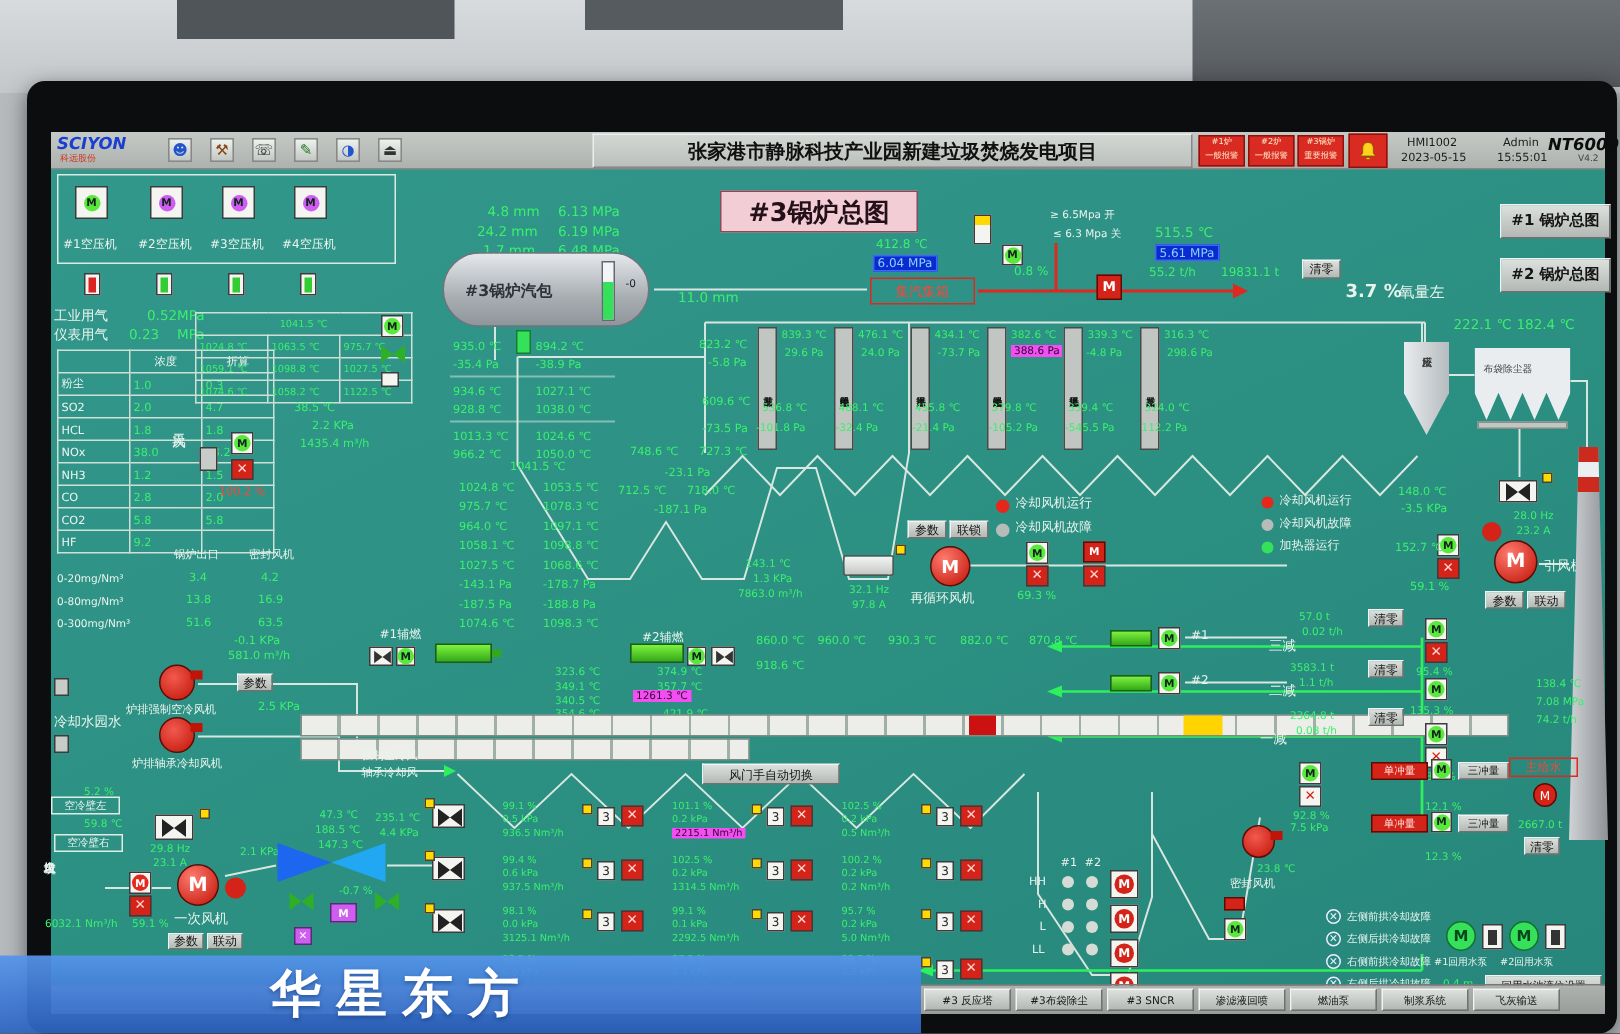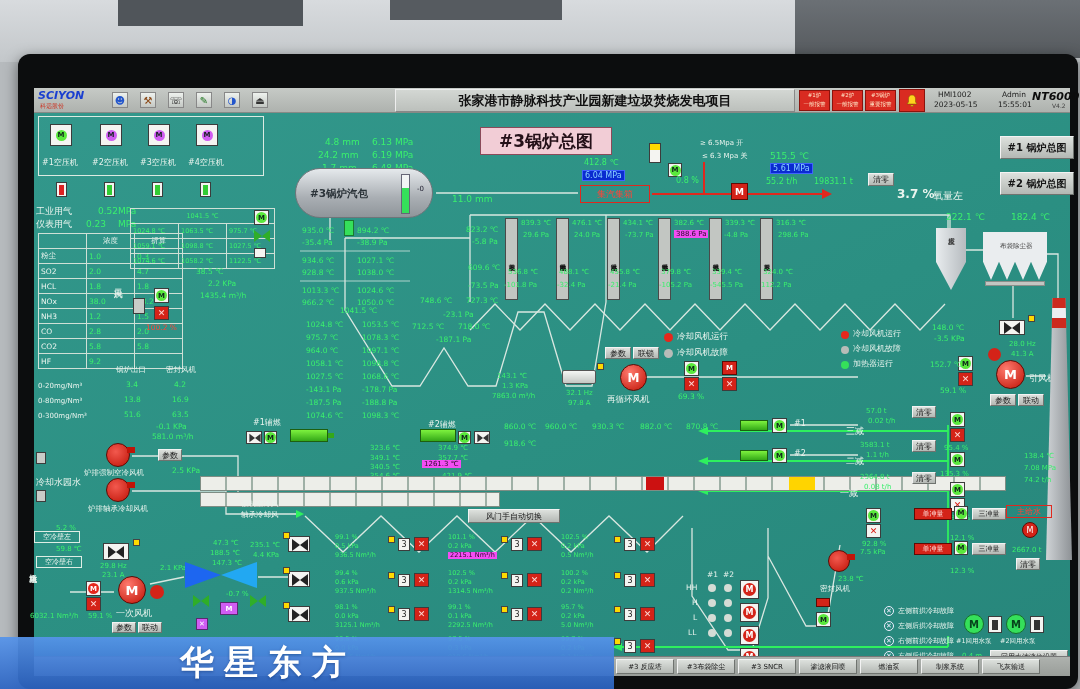--- a/index.html
+++ b/index.html
@@ -303,21 +303,21 @@
 <div class="t z4 s9 g" style="left:770px;top:151px">515.5 ℃</div>
 <div class="t z4 chipb" style="left:770px;top:163px">5.61 MPa</div>
 <div class="t z4 g" style="left:766px;top:177px">55.2 t/h</div>
 <div class="t z4 g" style="left:814px;top:177px">19831.1 t</div>
 <div class="btn z4" style="left:868px;top:173px;width:26px;height:13px">清零</div>
 <div class="t z4 s12 b" style="left:897px;top:188px">3.7 %</div>
 <div class="t z4 s10" style="left:933px;top:190px">氧量左</div>
 
 <div class="btn z4 b" style="left:1000px;top:136px;width:74px;height:23px;font-size:10px;line-height:21px">#1 锅炉总图</div>
 <div class="btn z4 b" style="left:1000px;top:172px;width:74px;height:23px;font-size:10px;line-height:21px">#2 锅炉总图</div>
-<div class="t z4 s9 g" style="left:946px;top:212px">222.1 ℃</div>
+<div class="t z4 s9 g" style="left:969px;top:212px">222.1 ℃</div>
 <div class="t z4 s9 g" style="left:1011px;top:212px">182.4 ℃</div>
 
 <div class="t z4 s75 g" style="left:302px;top:227px">935.0 ℃</div>
 <div class="t z4 s75 g" style="left:357px;top:227px">894.2 ℃</div>
 <div class="t z4 s75 g" style="left:302px;top:239px">-35.4 Pa</div>
 <div class="t z4 s75 g" style="left:357px;top:239px">-38.9 Pa</div>
 <div class="t z4 s75 g" style="left:302px;top:257px">934.6 ℃</div>
 <div class="t z4 s75 g" style="left:357px;top:257px">1027.1 ℃</div>
 <div class="t z4 s75 g" style="left:302px;top:269px">928.8 ℃</div>
 <div class="t z4 s75 g" style="left:357px;top:269px">1038.0 ℃</div>
@@ -436,31 +436,31 @@
 <div class="gfanbar z4" style="left:740px;top:450px;width:28px;height:11px"></div>
 <div class="micon mg z4" style="left:772px;top:448px">
     <i></i>
   </div>
 <div class="t z4" style="left:794px;top:449px">#2</div>
 
 <div class="abs z4" style="left:936px;top:228px;width:30px;height:62px;clip-path:polygon(0 0,100% 0,100% 55%,50% 100%,0 55%);background:linear-gradient(90deg,#e8ecee,#b6bbbf);display:flex;justify-content:center">
   <span class="vtxt" style="font-size:7px;color:#333;margin-top:4px">反应塔</span>
 </div>
 <div class="abs z4" style="left:983px;top:232px;width:64px;height:48px;clip-path:polygon(0 0,100% 0,100% 62%,87.5% 100%,75% 62%,62.5% 100%,50% 62%,37.5% 100%,25% 62%,12.5% 100%,0 62%);background:#eaedef">
-  <span style="position:absolute;left:17px;top:10px;font-size:6.5px;color:#444">布袋除尘器</span>
+  <span style="position:absolute;left:6px;top:10px;font-size:6.5px;color:#444">布袋除尘器</span>
 </div>
 <div class="abs z4" style="left:985px;top:281px;width:60px;height:5px;background:#c2c6c2;border:1px solid #8a8e8a"></div>
 <div class="t z4 s75 g" style="left:932px;top:324px">148.0 ℃</div>
 <div class="t z4 s75 g" style="left:934px;top:335px">-3.5 KPa</div>
 <div class="wbox z4" style="left:999px;top:320px;width:26px;height:15px">
     <div class="bt" style="left:4px;top:1px;color:#222"></div>
   </div>
 <div class="tagy z4" style="left:1028px;top:315px"></div>
 <div class="t z4 s7 g" style="left:1009px;top:340px">28.0 Hz</div>
-<div class="t z4 s7 g" style="left:1011px;top:350px">41.3 A</div>
+<div class="t z4 s7 g" style="left:1011px;top:350px">23.2 A</div>
 <div class="dot z4" style="left:988px;top:348px;width:13px;height:13px;background:#d42318"></div>
 <div class="micon mg z4" style="left:958px;top:356px">
     <i></i>
   </div>
 <div class="xicon xr z4" style="left:958px;top:372px"></div>
 <div class="t z4 s75 g" style="left:930px;top:361px">152.7 ℃</div>
 <div class="t z4 s75 g" style="left:940px;top:387px">59.1 %</div>
 <div class="bigm z4" style="left:996px;top:360px;width:29px;height:29px;font-size:13px">M</div>
 <div class="t z4 s9" style="left:1029px;top:373px">引风机</div>
 <div class="btn z4" style="left:990px;top:394px;width:26px;height:12px">参数</div>

